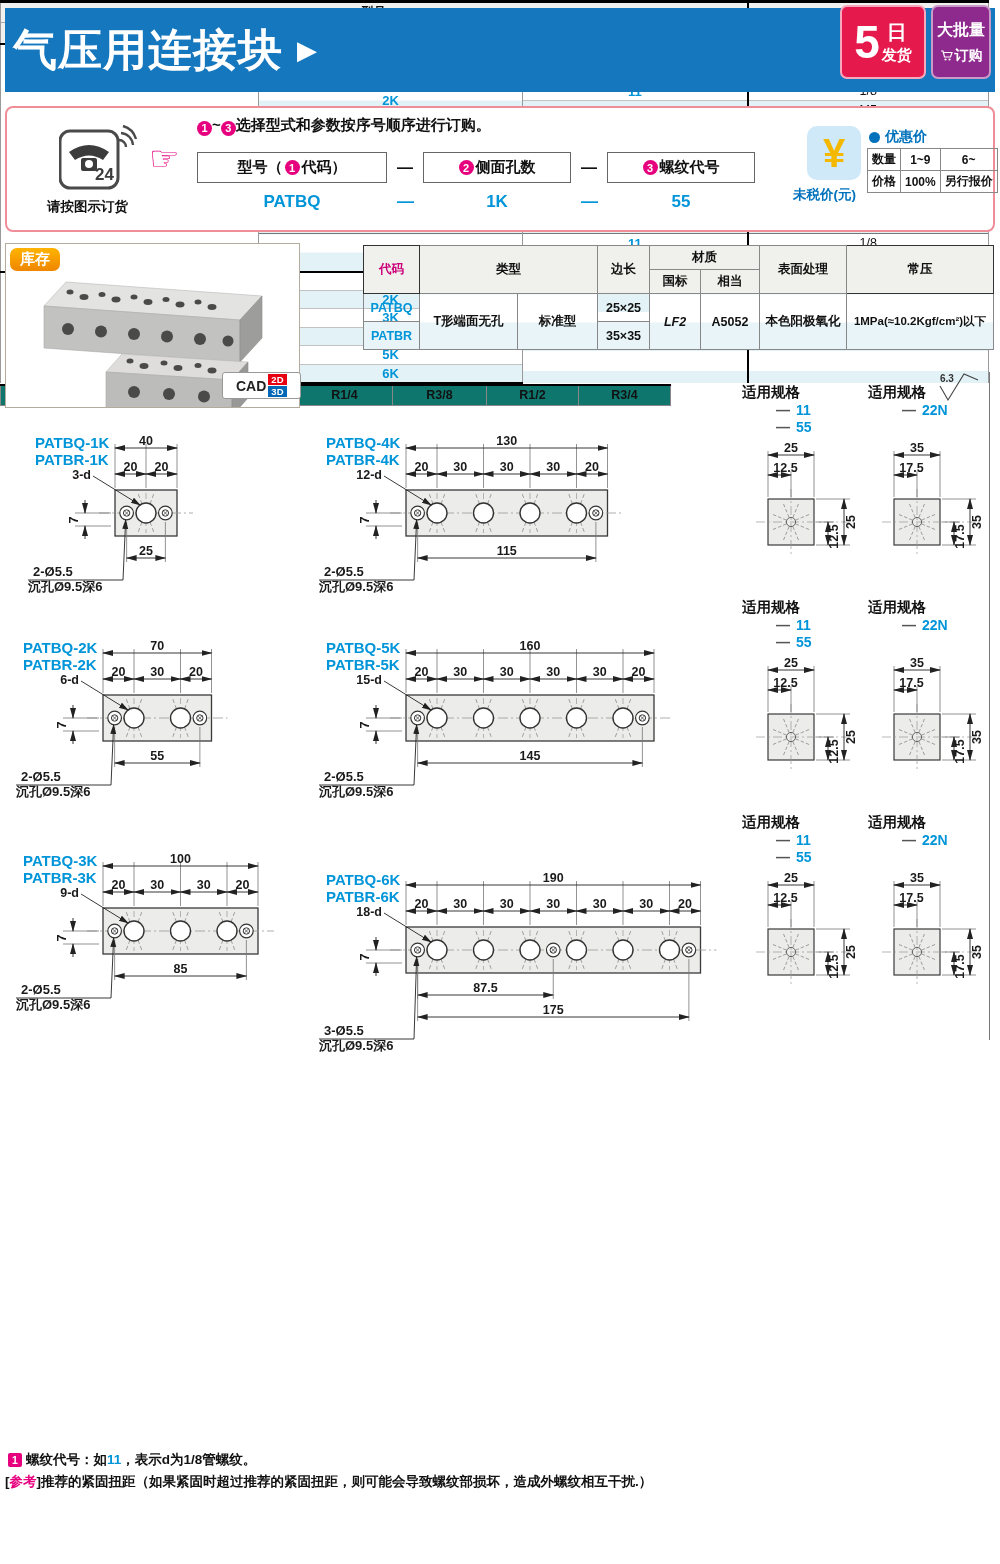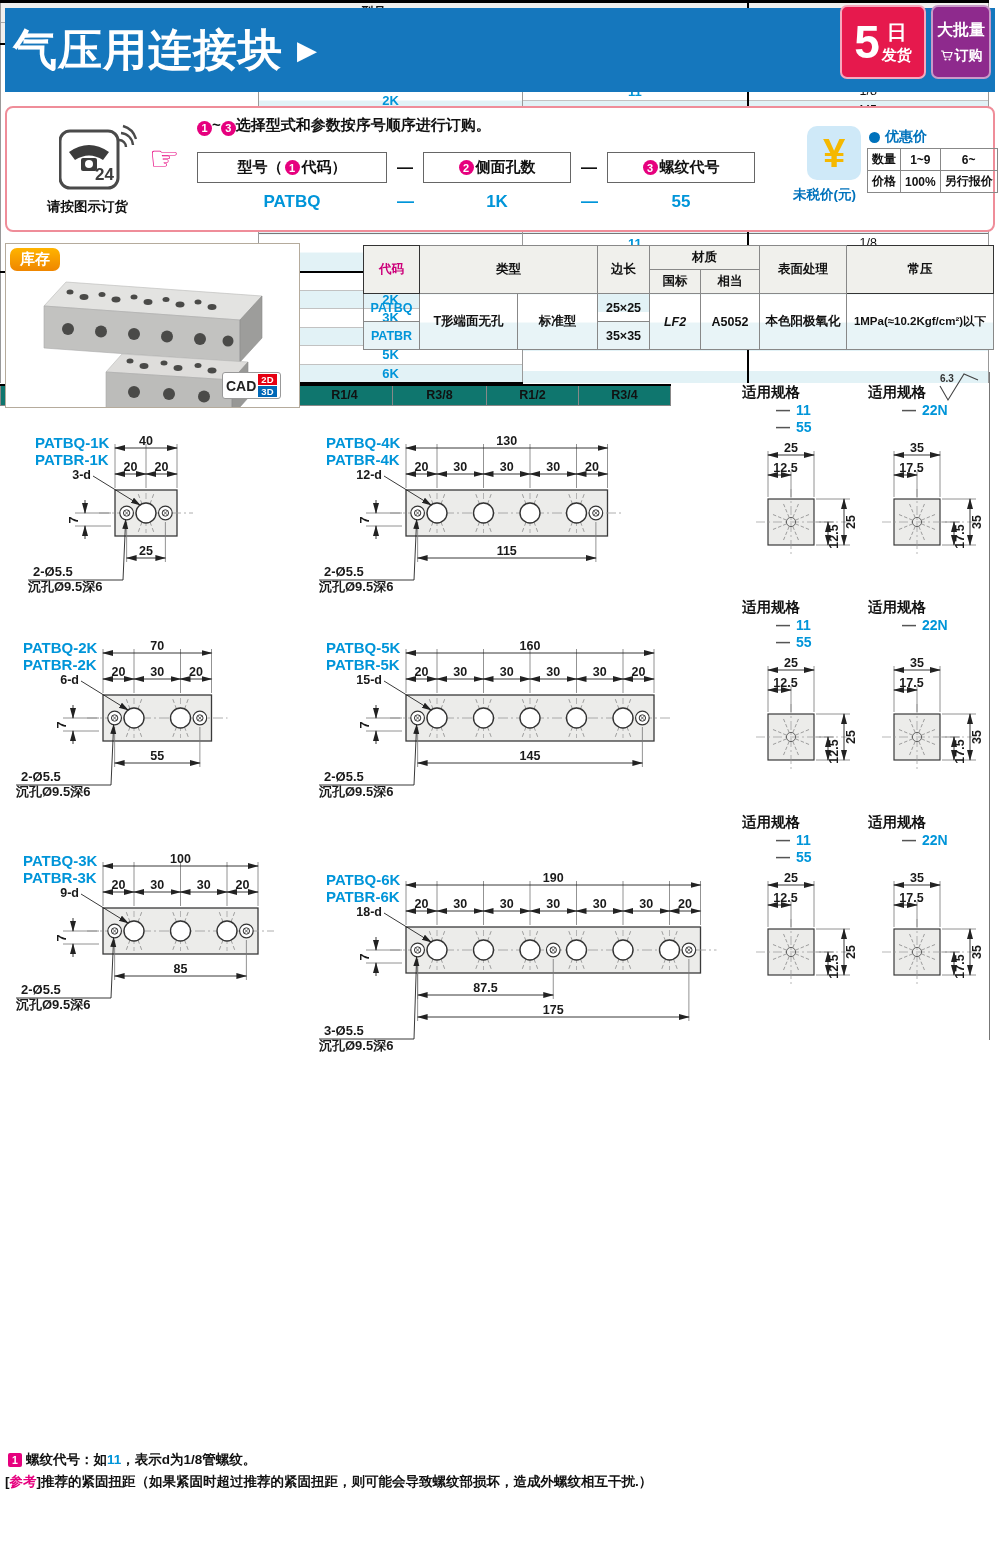--- a/index.html
+++ b/index.html
@@ -34,21 +34,21 @@
 #valrow div{text-align:center;}
 #yen{left:800px;top:18px;width:54px;height:54px;background:#cfe9f8;border-radius:10px;display:flex;align-items:center;justify-content:center;color:#f5b800;font-size:40px;font-weight:bold;}
 #yencap{left:786px;top:78px;color:#0072bc;font-weight:bold;font-size:13.5px;}
 #pricetitle{left:862px;top:20px;color:#0072bc;font-weight:bold;font-size:14px;display:flex;align-items:center;gap:5px;}
 #pricetitle .dot{width:11px;height:11px;border-radius:50%;background:#0072bc;}
 #pricetbl{left:860px;top:40px;border-collapse:collapse;}
 #pricetbl td{border:1px solid #888;font-size:12px;font-weight:bold;text-align:center;padding:2px 4px;white-space:nowrap;}
 
 #photo{left:5px;top:243px;width:295px;height:165px;border:1px solid #b5ab9c;background:#fff;}
 #stock{left:4px;top:4px;background:linear-gradient(#ffb400,#ef8600);color:#fff;font-weight:bold;font-size:15px;padding:2px 10px;border-radius:7px;}
-#cad{left:216px;top:128px;display:flex;align-items:center;border:1px solid #999;background:#fff;border-radius:3px;padding:1px 3px;gap:2px;}
+#cad{left:216px;top:128px;display:flex;align-items:center;border:1px solid #999;background:#fff;border-radius:3px;padding:1px 13px;gap:2px;}
 #cad .c{font-weight:bold;font-size:14px;color:#222;}
 #cad .dcol{display:flex;flex-direction:column;gap:1px;}
 #cad .d2,#cad .d3{color:#fff;font-size:9.5px;font-weight:bold;padding:0 3px;line-height:11px;}
 #cad .d2{background:#e60012;}#cad .d3{background:#0068b7;}
 
 #spec{left:363px;top:245px;border-collapse:collapse;table-layout:fixed;}
 #spec td{border:1px solid #888;text-align:center;font-size:12.5px;font-weight:bold;padding:2px 1px;white-space:nowrap;overflow:hidden;}
 #spec tr.hh td{background:#f0f0ec;}
 #spec .mg{color:#cc007a;}
 #spec .blue{color:#0095d9;}

